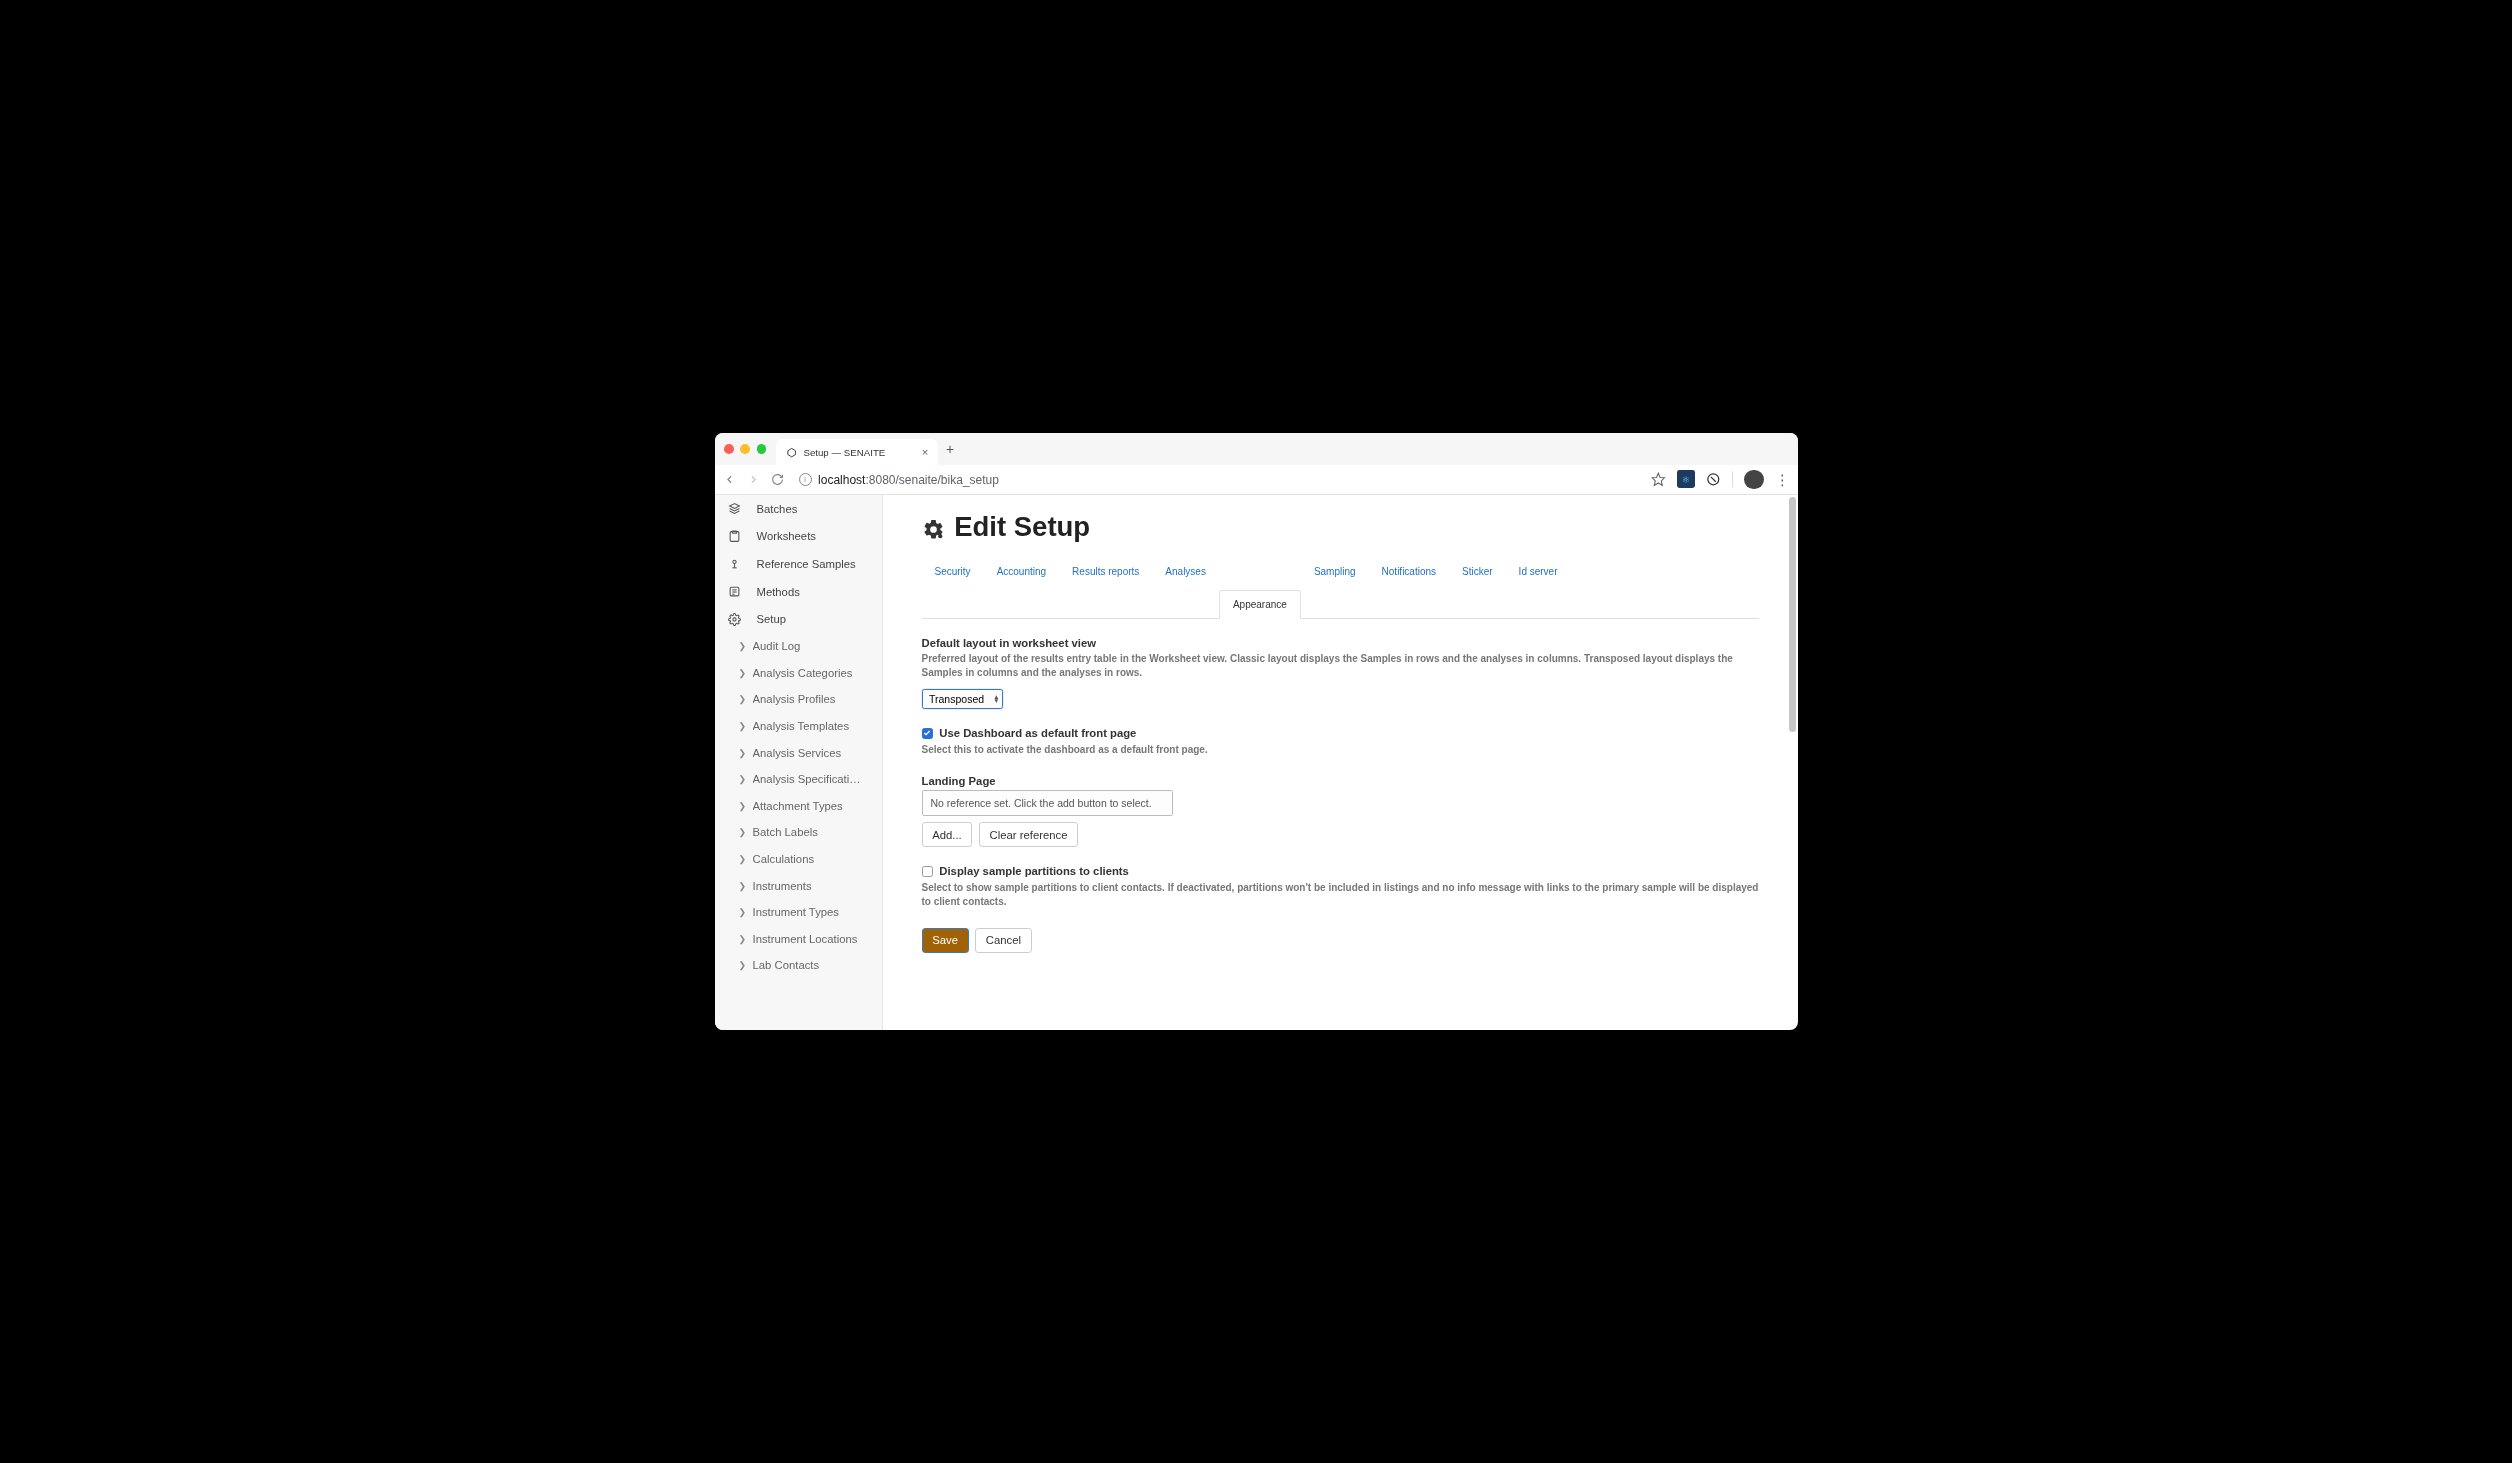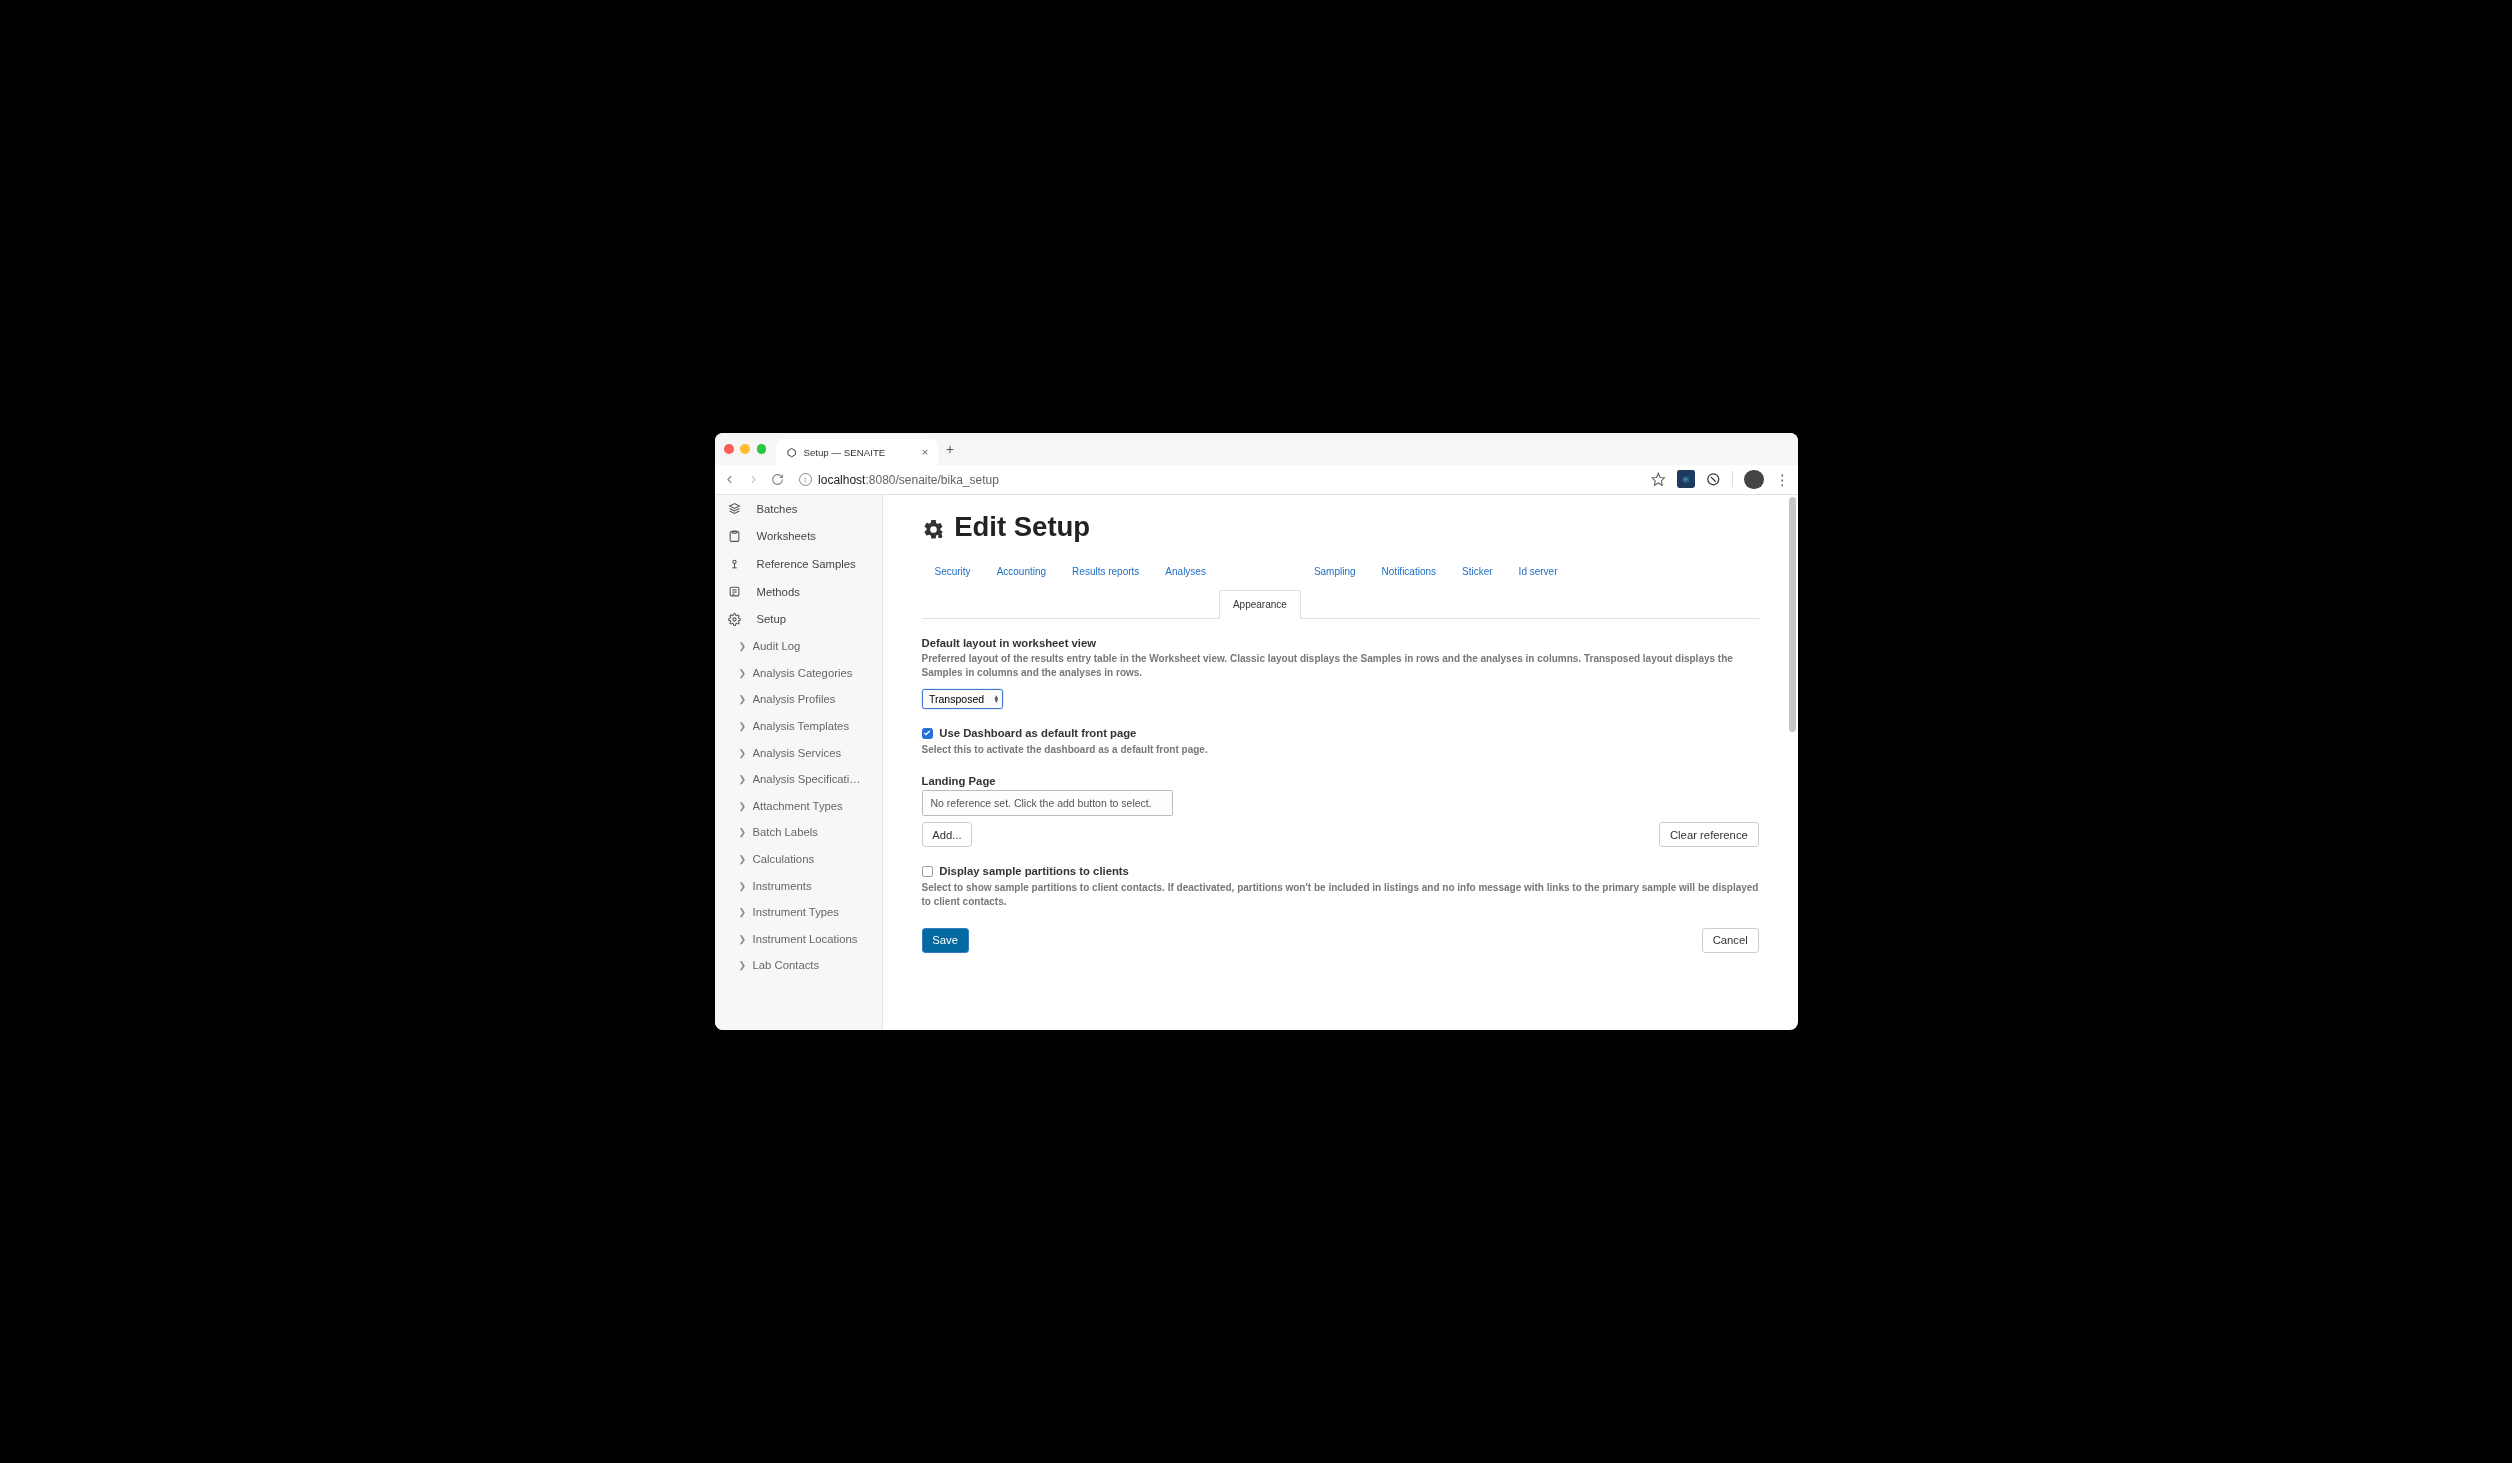--- a/index.html
+++ b/index.html
@@ -54,23 +54,23 @@
     .select-box { border:1.6px solid #3a74cc; border-radius:2.4px; padding:3.2px 18px 3.2px 6.5px; font-size:10.5px; background:#fbfbfb; min-width:65px; box-shadow: 0 0 0 0.8px rgba(58,116,204,0.15); }
     .select-caret { position:absolute; right:4.9px; top:50%; transform:translateY(-50%); font-size:7.3px; color:#555; display:flex; flex-direction:column; line-height:4px; }
 
     .check-line { display:flex; align-items:center; gap:6.5px; margin-bottom:3.2px; }
     .check-box { width:11.3px; height:11.3px; border:0.8px solid #999; border-radius:2.4px; display:flex; align-items:center; justify-content:center; background:#fff; }
     .check-box.checked { background:#2670d6; border-color:#2670d6; }
     .check-box.checked svg { stroke:#fff; }
     .check-label { font-size:11.3px; font-weight:700; color:#333; }
 
     .ref-box { border:0.8px solid #bbb; padding:5.7px 8px; font-size:10.5px; color:#555; border-radius:1.6px; width:251px; margin-bottom:6.5px; background:#fdfdfd; }
-    .btn-row { display:flex; gap:6.5px;justify-content:space-between; }
+    .btn-row { display:flex; gap:6.5px; }
     .btn { border:0.8px solid #ccc; background:#fff; padding:5.7px 9.7px; font-size:11.3px; border-radius:3.2px; color:#333; cursor:pointer; }
-    .btn-primary { background:#0369a1; color:#fff; border-color:#347ac6; }
+    .btn-primary { background:#a16207; color:#fff; border-color:#347ac6; }
   </style>
 </head>
 <body>
 
 <div class="browser-window">
   <div class="chrome-top">
     <div class="tab-bar">
       <div class="traffic-lights">
         <div class="traffic-light tl-close"></div>
         <div class="traffic-light tl-min"></div>

